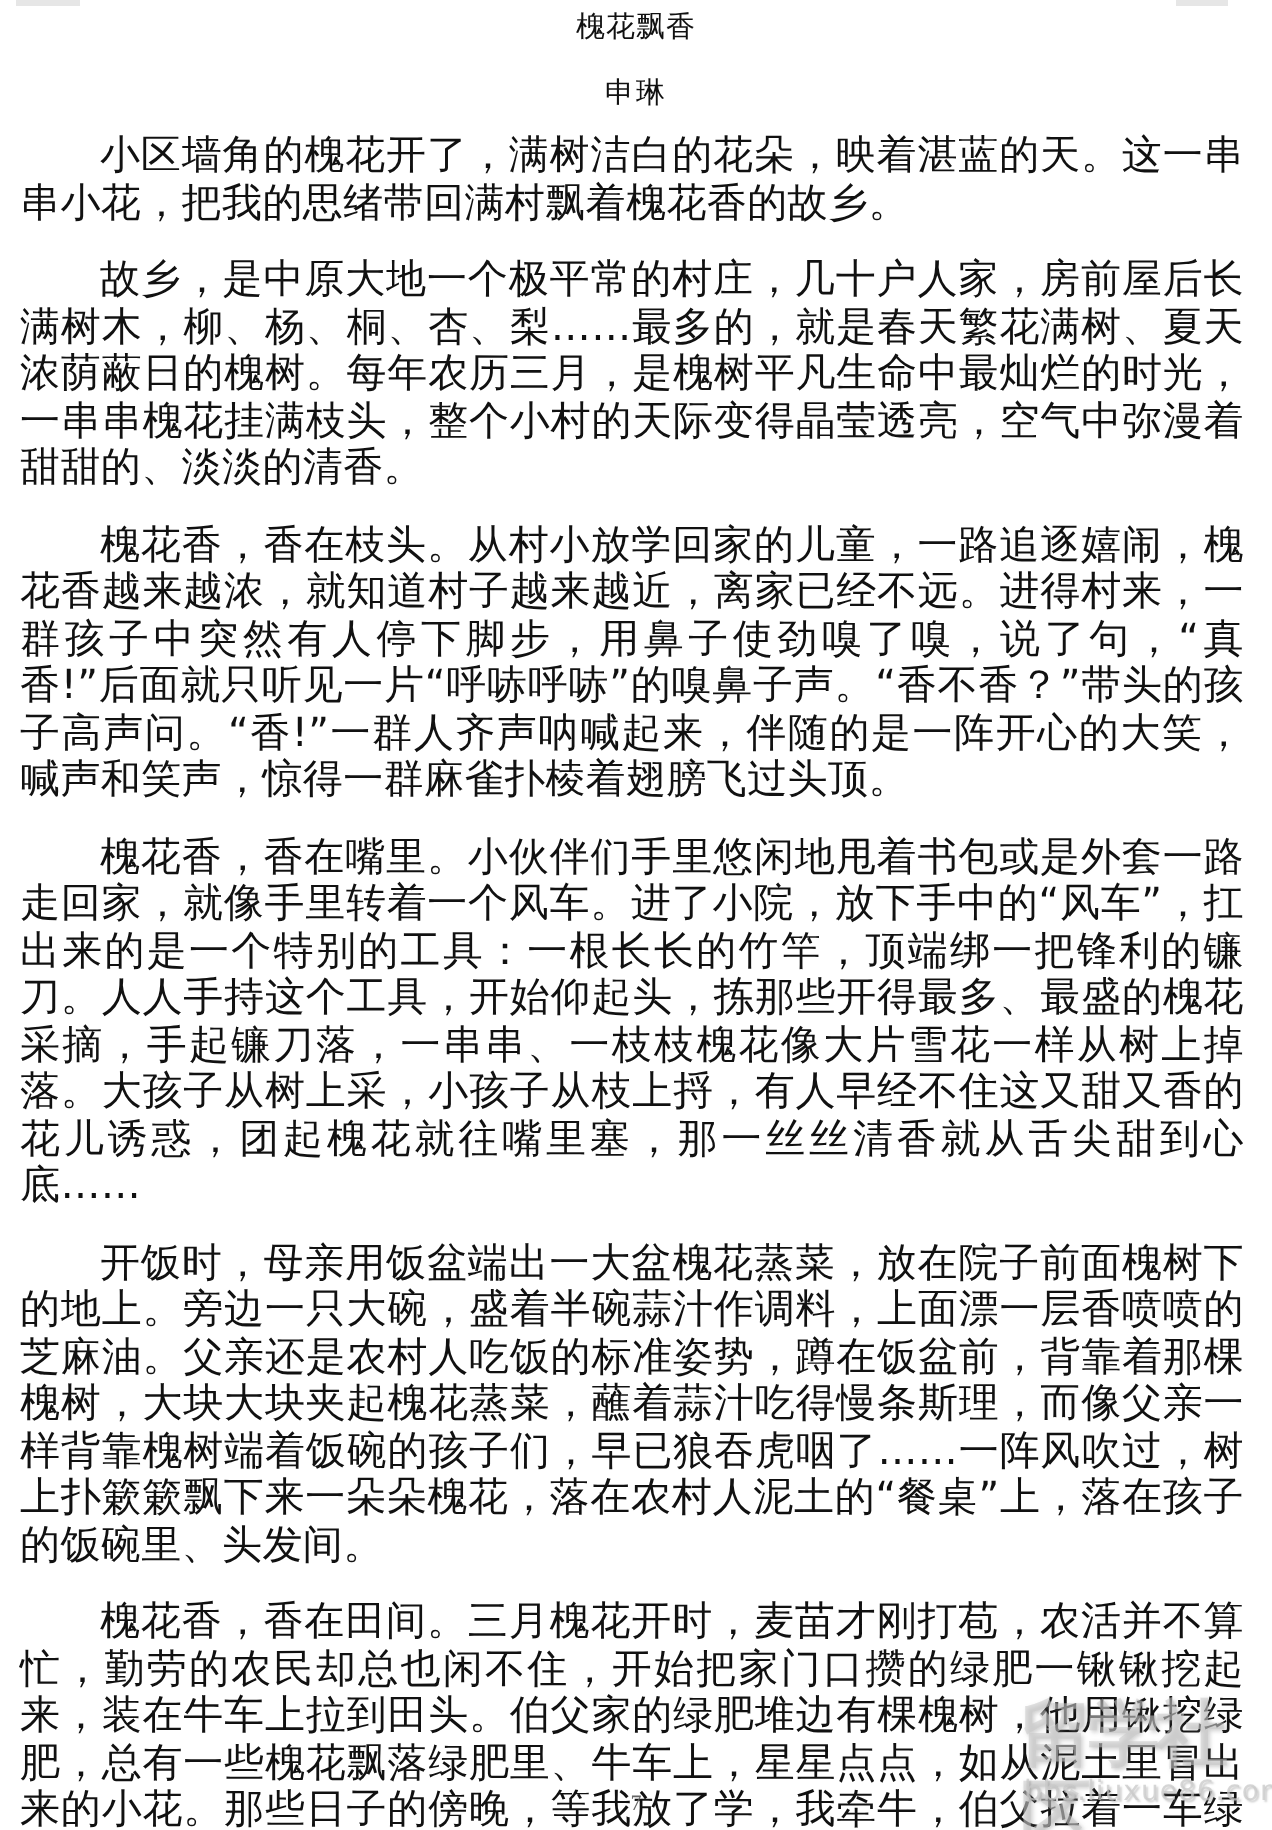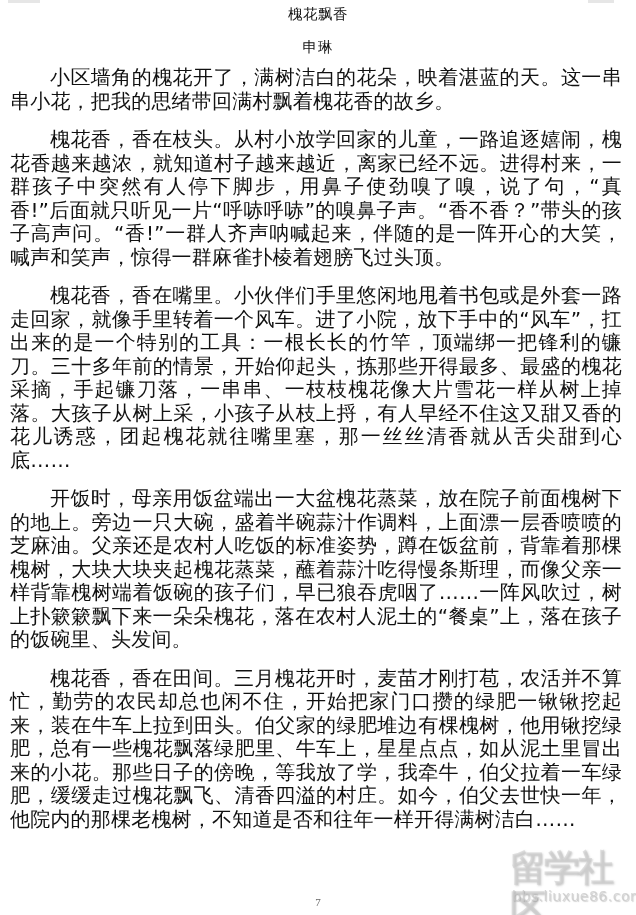--- a/index.html
+++ b/index.html
@@ -109,22 +109,23 @@
 <div class="page">
 
   <div class="corner-mark" style="left:8px;width:32px;"></div>
   <div class="corner-mark" style="left:588px;width:26px;"></div>
 
   <div class="title">槐花飘香</div>
   <div class="author">申琳</div>
 
   <div class="body">
     <p class="para">小区墙角的槐花开了，满树洁白的花朵，映着湛蓝的天。这一串串小花，把我的思绪带回满村飘着槐花香的故乡。</p>
+    <p class="para">故乡，是中原大地一个极平常的村庄，几十户人家，房前屋后长满树木，柳、杨、桐、杏、梨……最多的，就是春天繁花满树、夏天浓荫蔽日的槐树。每年农历三月，是槐树平凡生命中最灿烂的时光，一串串槐花挂满枝头，整个小村的天际变得晶莹透亮，空气中弥漫着甜甜的、淡淡的清香。</p>
     <p class="para">槐花香，香在枝头。从村小放学回家的儿童，一路追逐嬉闹，槐花香越来越浓，就知道村子越来越近，离家已经不远。进得村来，一群孩子中突然有人停下脚步，用鼻子使劲嗅了嗅，说了句，“真香!”后面就只听见一片“呼哧呼哧”的嗅鼻子声。“香不香？”带头的孩子高声问。“香!”一群人齐声呐喊起来，伴随的是一阵开心的大笑，喊声和笑声，惊得一群麻雀扑棱着翅膀飞过头顶。</p>
-    <p class="para">槐花香，香在嘴里。小伙伴们手里悠闲地甩着书包或是外套一路走回家，就像手里转着一个风车。进了小院，放下手中的“风车”，扛出来的是一个特别的工具：一根长长的竹竿，顶端绑一把锋利的镰刀。三十多年前的情景，开始仰起头，拣那些开得最多、最盛的槐花采摘，手起镰刀落，一串串、一枝枝槐花像大片雪花一样从树上掉落。大孩子从树上采，小孩子从枝上捋，有人早经不住这又甜又香的花儿诱惑，团起槐花就往嘴里塞，那一丝丝清香就从舌尖甜到心底……</p>
+    <p class="para">槐花香，香在嘴里。小伙伴们手里悠闲地甩着书包或是外套一路走回家，就像手里转着一个风车。进了小院，放下手中的“风车”，扛出来的是一个特别的工具：一根长长的竹竿，顶端绑一把锋利的镰刀。人人手持这个工具，开始仰起头，拣那些开得最多、最盛的槐花采摘，手起镰刀落，一串串、一枝枝槐花像大片雪花一样从树上掉落。大孩子从树上采，小孩子从枝上捋，有人早经不住这又甜又香的花儿诱惑，团起槐花就往嘴里塞，那一丝丝清香就从舌尖甜到心底……</p>
     <p class="para">开饭时，母亲用饭盆端出一大盆槐花蒸菜，放在院子前面槐树下的地上。旁边一只大碗，盛着半碗蒜汁作调料，上面漂一层香喷喷的芝麻油。父亲还是农村人吃饭的标准姿势，蹲在饭盆前，背靠着那棵槐树，大块大块夹起槐花蒸菜，蘸着蒜汁吃得慢条斯理，而像父亲一样背靠槐树端着饭碗的孩子们，早已狼吞虎咽了……一阵风吹过，树上扑簌簌飘下来一朵朵槐花，落在农村人泥土的“餐桌”上，落在孩子的饭碗里、头发间。</p>
     <p class="para">槐花香，香在田间。三月槐花开时，麦苗才刚打苞，农活并不算忙，勤劳的农民却总也闲不住，开始把家门口攒的绿肥一锹锹挖起来，装在牛车上拉到田头。伯父家的绿肥堆边有棵槐树，他用锹挖绿肥，总有一些槐花飘落绿肥里、牛车上，星星点点，如从泥土里冒出来的小花。那些日子的傍晚，等我放了学，我牵牛，伯父拉着一车绿肥，缓缓走过槐花飘飞、清香四溢的村庄。如今，伯父去世快一年，他院内的那棵老槐树，不知道是否和往年一样开得满树洁白……</p>
 
   </div>
 
   <div class="watermark">
     <div class="wm-big">留学社区</div>
     <div class="wm-url">bbs.liuxue86.com</div>
   </div>
 

